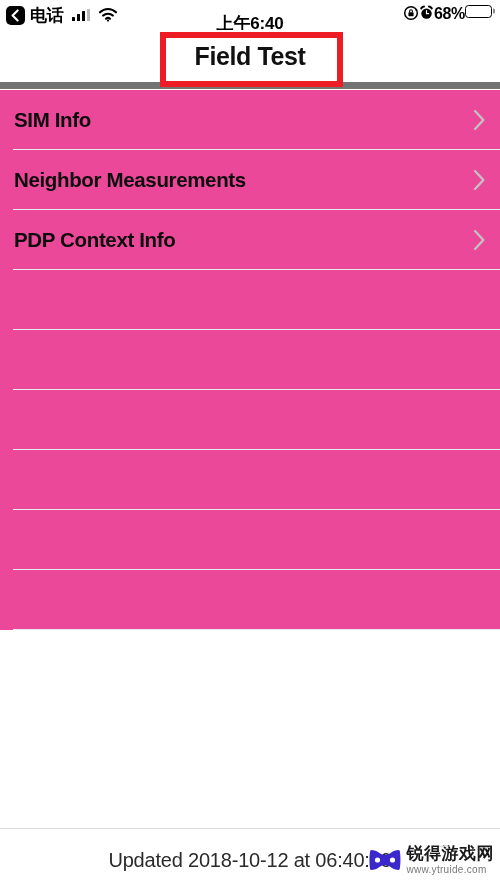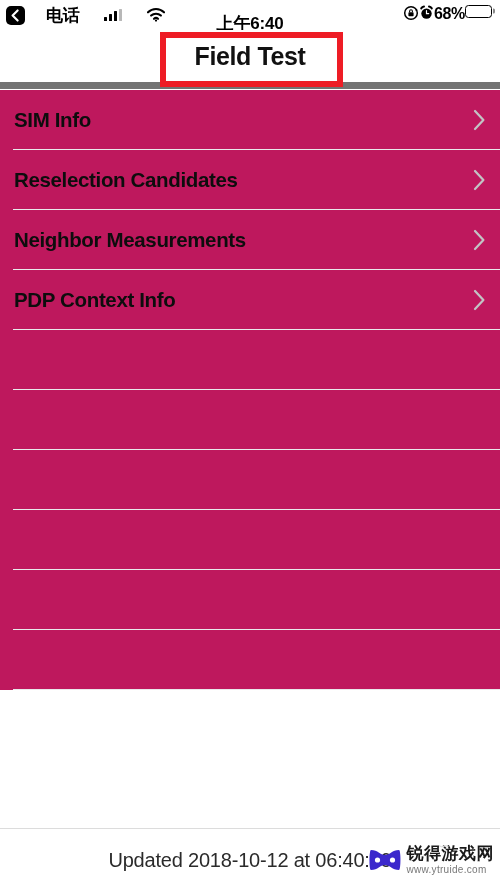--- a/index.html
+++ b/index.html
@@ -27,21 +27,21 @@
     background: #ffffff;
     font-size: 17px;
     font-weight: 600;
     color: #000;
     box-sizing: border-box;
     padding: 0 8px 0 6px;
   }
   .sb-left {
     display: flex;
     align-items: center;
-    gap: 21px;
+    gap: 5px;
     flex: 0 0 auto;
   }
   .back-chip {
     width: 19px;
     height: 19px;
     border-radius: 5px;
     background: #000;
     display: flex;
     align-items: center;
     justify-content: center;
@@ -162,21 +162,21 @@
     overflow: hidden;
   }
   .row {
     position: relative;
     height: 60px;
     display: flex;
     align-items: center;
     box-sizing: border-box;
     padding-left: 14px;
     padding-right: 14px;
-    background: #be185d;
+    background: #ec4899;
   }
   .row::after {
     content: "";
     position: absolute;
     left: 13px;
     right: 0;
     bottom: 0;
     height: 1px;
     background: #e9eaeb;
   }
@@ -318,28 +318,20 @@
 
 <div class="nav-bar">
   <div class="nav-title">Field Test</div>
 </div>
 <div class="redbox" style="border-color: rgb(238, 28, 37);"></div>
 
 <div class="list">
 
 <div class="row">
       <span class="row-label">SIM Info</span>
-      <span class="chev">
-        <svg width="13" height="22" viewBox="0 0 13 22" aria-hidden="true">
-          <path d="M2 2 L10.4 11 L2 20" fill="none" stroke="#c3c3c5" stroke-width="2.2" stroke-linecap="round" stroke-linejoin="round"></path>
-        </svg>
-      </span>
-    </div>
-    <div class="row">
-      <span class="row-label">Reselection Candidates</span>
       <span class="chev">
         <svg width="13" height="22" viewBox="0 0 13 22" aria-hidden="true">
           <path d="M2 2 L10.4 11 L2 20" fill="none" stroke="#c3c3c5" stroke-width="2.2" stroke-linecap="round" stroke-linejoin="round"></path>
         </svg>
       </span>
     </div>
     <div class="row">
       <span class="row-label">Neighbor Measurements</span>
       <span class="chev">
         <svg width="13" height="22" viewBox="0 0 13 22" aria-hidden="true">

